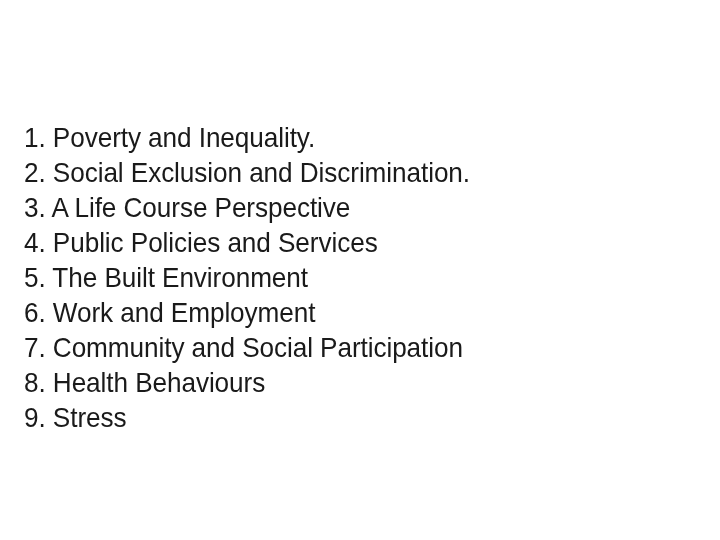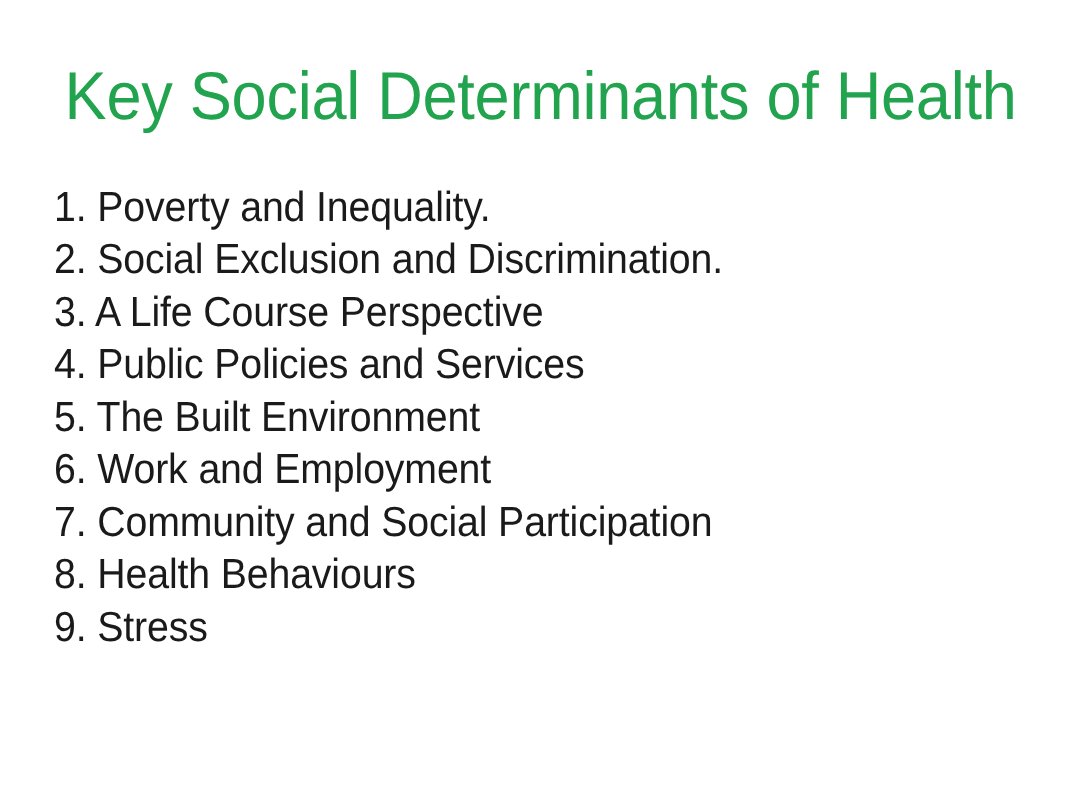--- a/index.html
+++ b/index.html
@@ -43,21 +43,21 @@
     letter-spacing: -0.2px;
     color: #22a44e;
     white-space: nowrap;
     transform: scaleX(0.935);
     transform-origin: center top;
   }
 
   
   .slide-body {
     position: absolute;
-    left: 36px;
+    left: 24px;
     top: 120px;
     width: 640px;
   }
   .determinant-list {
     list-style: none;
     margin: 0;
     padding: 0;
   }
   .determinant-item {
     font-family: "Liberation Sans", sans-serif;
@@ -75,23 +75,20 @@
   }
   .determinant-item .item-text {
     display: inline;
   }
 </style>
 </head>
 <body style="background: rgb(255, 255, 255);">
 
 <div class="slide" style="background: rgb(255, 255, 255);">
 
-  <div class="slide-title-area">
-    <h1 class="slide-title" style="color: rgb(34, 164, 78);">Key Social Determinants of Health</h1>
-  </div>
 
   <div class="slide-body">
     <ol class="determinant-list">
 
       <li class="determinant-item" style="color: rgb(26, 26, 26);">
         <span class="item-number">1.</span>
         <span class="item-text">Poverty and Inequality.</span>
       </li>
 
       <li class="determinant-item" style="color: rgb(26, 26, 26);">

